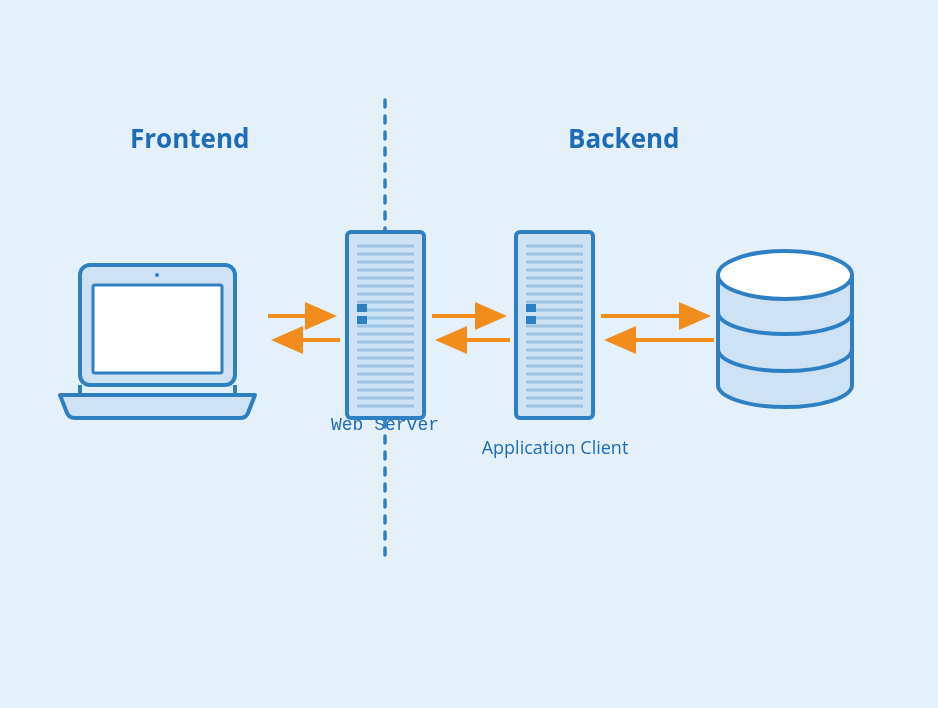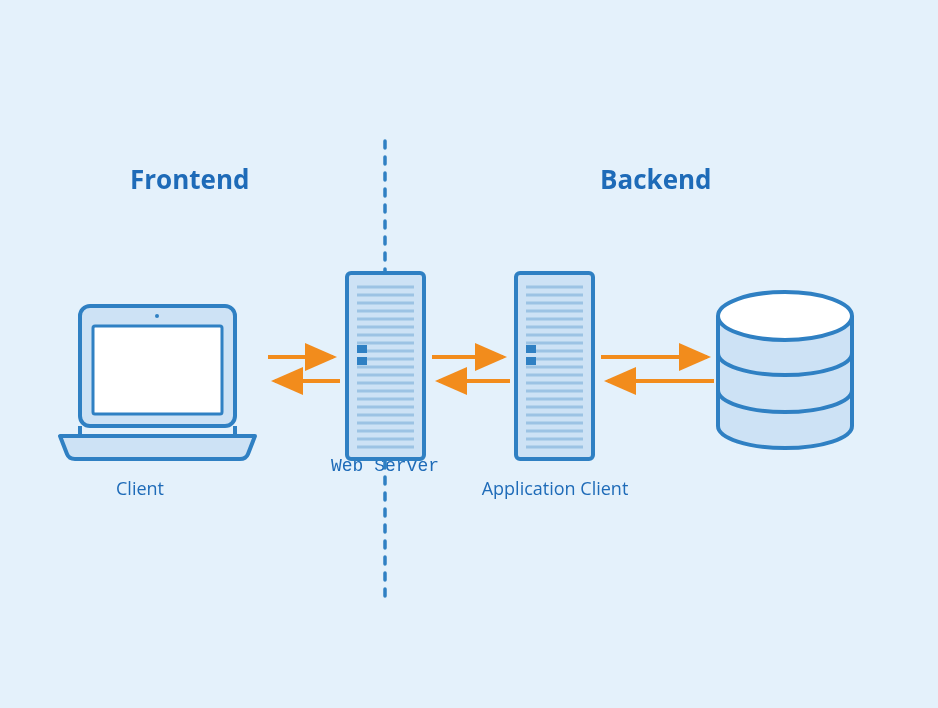--- a/index.html
+++ b/index.html
@@ -8,21 +8,20 @@
     width: 938px;
     height: 708px;
     background: #e4f1fb;
     font-family: "Segoe UI", "Open Sans", Arial, sans-serif;
     overflow: hidden;
   }
   .canvas {
     position: relative;
     width: 938px;
     height: 560px;
-    margin-top: 41px;
   }
   .section-title {
     position: absolute;
     font-size: 26px;
     font-weight: 700;
     color: #1e6bb8;
   }
   .node-label {
     position: absolute;
     font-size: 18px;
@@ -38,23 +37,22 @@
     height: 708px;
   }
 </style>
 </head>
 <body>
 
 <div class="canvas">
 
   <div class="section-title" style="left:130px; top:120px;">Frontend</div>
 
-  <div class="section-title" style="left:600px; top:120px;">Backend</div>
+  <div class="section-title" style="left:568px; top:120px;">Backend</div>
 
-  <div class="node-label" style="left:40px; top:435px;">Client</div>
 
   <div class="node-label" style="left:285px; top:415px;font-family:Liberation Mono, monospace;">Web Server</div>
 
   <div class="node-label" style="left:455px; top:435px;">Application Client</div>
 
 
   <svg class="stage">
     <defs>
       <marker id="arrowhead" markerWidth="10" markerHeight="10" refX="7" refY="3.5" orient="auto">
         <polygon points="0 0, 8 3.5, 0 7" fill="#f28c1c"></polygon>

